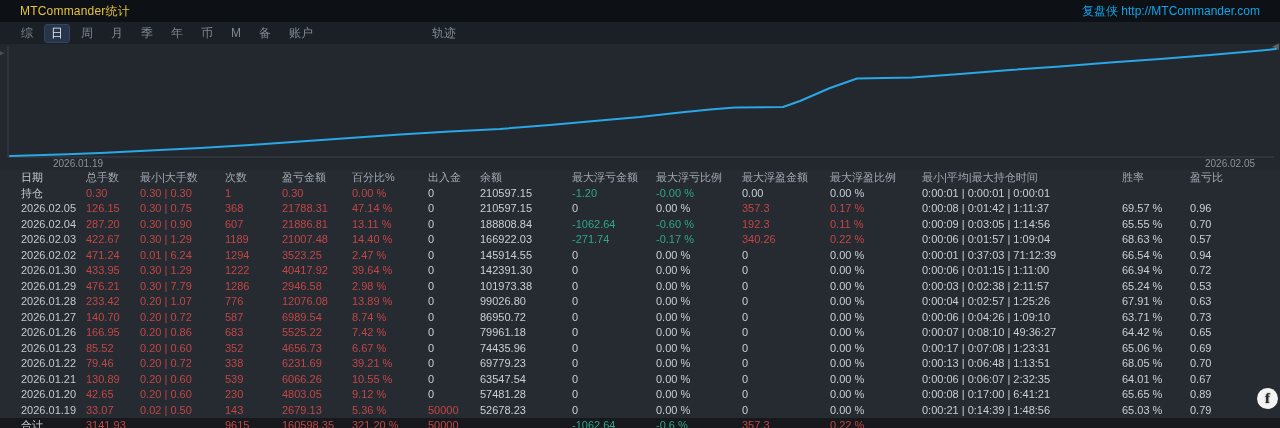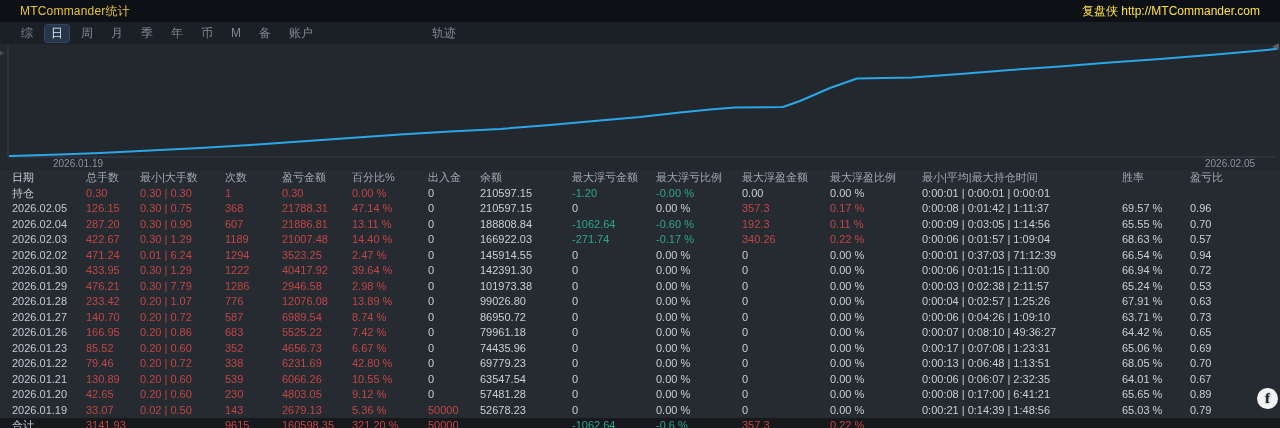--- a/index.html
+++ b/index.html
@@ -8,21 +8,21 @@
     background:#262a31;font-family:"Liberation Sans","DejaVu Sans",sans-serif;
     -webkit-font-smoothing:antialiased;
   }
   
   .titlebar{
     position:absolute;left:0;top:0;width:1280px;height:22px;background:#0d1014;
     display:flex;align-items:center;justify-content:space-between;box-sizing:border-box;
     padding:0 20px;
   }
   .titlebar .title{color:#e7c437;font-size:12px;letter-spacing:.2px;}
-  .titlebar .link{color:#fde047;font-size:12px;text-decoration:none;cursor:pointer;}
+  .titlebar .link{color:#0ea5e9;font-size:12px;text-decoration:none;cursor:pointer;}
   
   .tabbar{
     position:absolute;left:0;top:22px;width:1280px;height:22px;background:#1b2026;
     display:flex;align-items:center;box-sizing:border-box;padding-left:12px;
   }
   .tabs{display:flex;align-items:center;}
   .tab{
     color:#7e8894;font-size:12px;line-height:17px;padding:0 6px;margin:0 3px;
     cursor:pointer;border-radius:2px;white-space:nowrap;
   }
@@ -46,21 +46,21 @@
   .stat-table{
     position:absolute;left:0;top:170px;width:1280px;border-collapse:collapse;
     table-layout:fixed;font-size:11px;
   }
   .stat-table td,.stat-table th{
     box-sizing:border-box;padding:0;height:15.5px;line-height:15.5px;
     text-align:left;font-weight:normal;white-space:nowrap;overflow:hidden;
     color:#c9cfd6;
   }
   .stat-table th{color:#9fa8b3;}
-  .stat-table td:first-child,.stat-table th:first-child{padding-left:12px;color:#c3c9d1;}
+  .stat-table td:first-child,.stat-table th:first-child{padding-left:21px;color:#c3c9d1;}
   .c-red{color:#c14747 !important;}
   .c-green{color:#2fa68d !important;}
   .row-total td{background:#16181c;}
   
   .watermark{
     position:absolute;right:2px;top:388px;display:flex;align-items:center;gap:6px;
     color:#f4f4f4;font-size:20px;pointer-events:none;text-shadow:0 0 2px rgba(0,0,0,.6);
   }
   .watermark .f-badge{
     width:21px;height:21px;border-radius:50%;background:#f4f4f4;color:#23272e;
@@ -330,21 +330,21 @@
           <td>0:00:17 | 0:07:08 | 1:23:31</td>
           <td>65.06 %</td>
           <td>0.69</td>
         </tr>
         <tr>
           <td>2026.01.22</td>
           <td class="c-red">79.46</td>
           <td class="c-red">0.20 | 0.72</td>
           <td class="c-red">338</td>
           <td class="c-red">6231.69</td>
-          <td class="c-red">42.80 %</td>
+          <td class="c-red">39.21 %</td>
           <td>0</td>
           <td>69779.23</td>
           <td>0</td>
           <td>0.00 %</td>
           <td>0</td>
           <td>0.00 %</td>
           <td>0:00:13 | 0:06:48 | 1:13:51</td>
           <td>68.05 %</td>
           <td>0.70</td>
         </tr>

